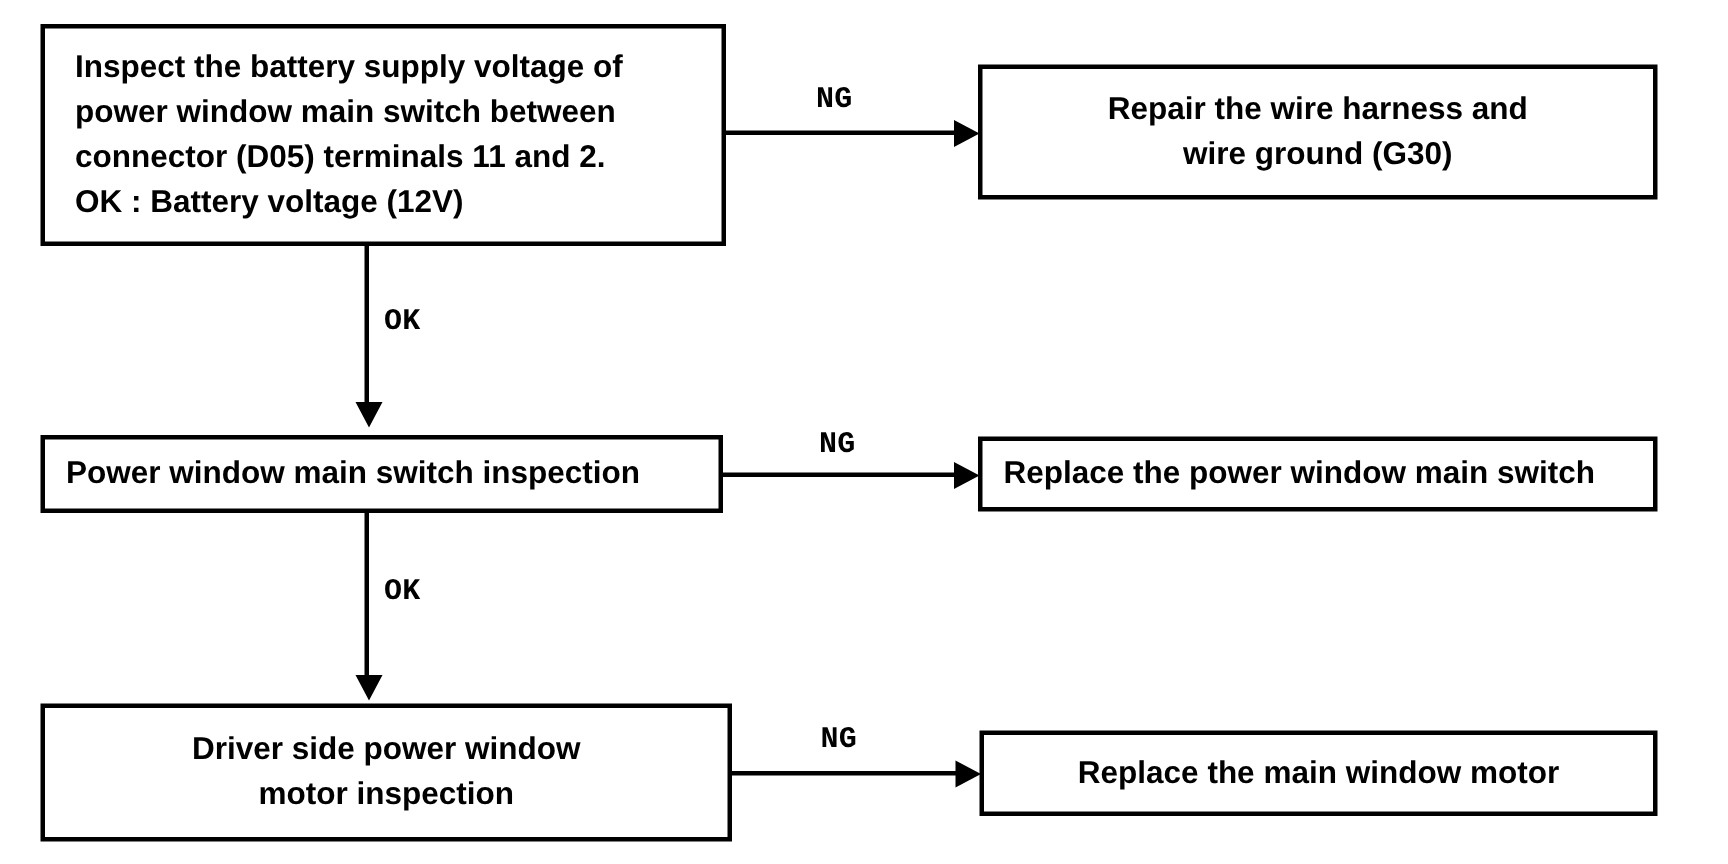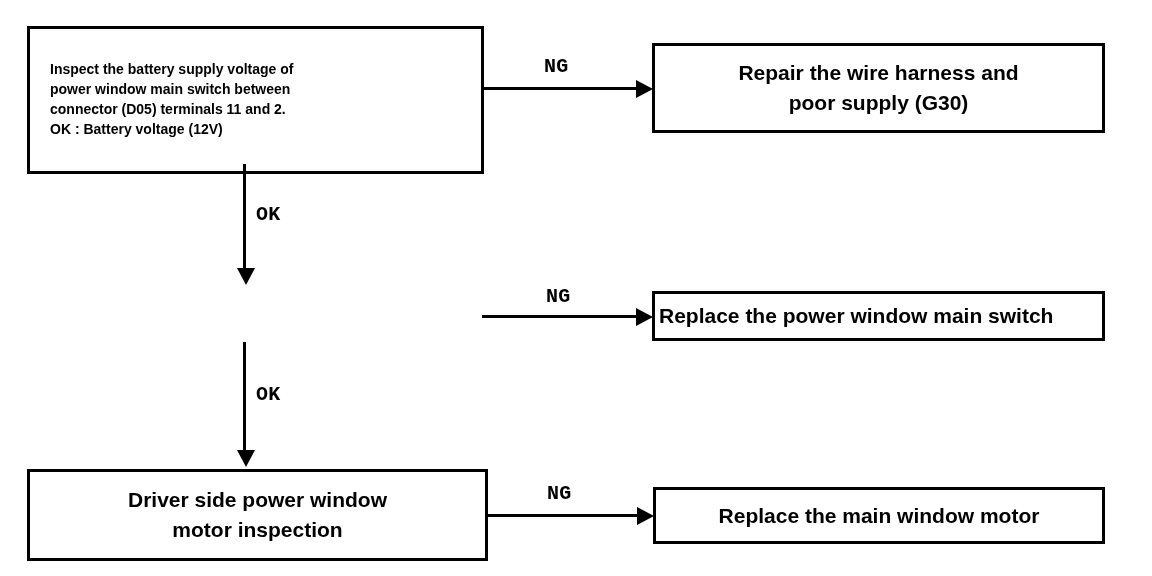--- a/index.html
+++ b/index.html
@@ -34,37 +34,37 @@
   }
   .node.left-align .node-text {
     text-align: left;
   }
   .node.center-align .node-text {
     text-align: center;
   }
 
   
   #node-inspect-voltage {
-    left: 27px; top: 26px; width: 457px; height: 148px;
+    left: 27px; top: 16px; width: 457px; height: 148px;
     padding: 10px 0 10px 20px;
-    font-size: 14px;
+    font-size: 21px;
   }
   #node-repair-harness {
     left: 652px; top: 43px; width: 453px; height: 90px;
     padding: 0 14px;
     font-size: 21px;
   }
   #node-main-switch-inspection {
     left: 27px; top: 290px; width: 455px; height: 52px;
     padding: 0 14px;
     font-size: 21px;
   }
   #node-replace-main-switch {
     left: 652px; top: 291px; width: 453px; height: 50px;
-    padding: 0 4px;
+    padding: 0 14px;
     font-size: 21px;
   }
   #node-motor-inspection {
     left: 27px; top: 469px; width: 461px; height: 92px;
     padding: 0 14px;
     font-size: 21px;
   }
   #node-replace-motor {
     left: 653px; top: 487px; width: 452px; height: 57px;
     padding: 0 14px;
@@ -143,31 +143,34 @@
 
   <div class="node left-align" id="node-inspect-voltage">
     <span class="node-text">Inspect the battery supply voltage of
 power window main switch between
 connector (D05) terminals 11 and 2.
 OK : Battery voltage (12V)</span>
   </div>
 
   <div class="node center-align" id="node-repair-harness">
     <span class="node-text">Repair the wire harness and
-poor supply (G30)</span>
+wire ground (G30)</span>
   </div>
 
   <div class="conn h-line" id="edge-ng-1-line"></div>
   <div class="conn arrow-right" id="edge-ng-1-head"></div>
   <div class="edge-label" id="edge-ng-1-label">NG</div>
 
   <div class="conn v-line" id="edge-ok-1-line"></div>
   <div class="conn arrow-down" id="edge-ok-1-head"></div>
   <div class="edge-label" id="edge-ok-1-label">OK</div>
 
+  <div class="node left-align" id="node-main-switch-inspection">
+    <span class="node-text">Power window main switch inspection</span>
+  </div>
 
   <div class="node left-align" id="node-replace-main-switch">
     <span class="node-text">Replace the power window main switch</span>
   </div>
 
   <div class="conn h-line" id="edge-ng-2-line"></div>
   <div class="conn arrow-right" id="edge-ng-2-head"></div>
   <div class="edge-label" id="edge-ng-2-label">NG</div>
 
   <div class="conn v-line" id="edge-ok-2-line"></div>

